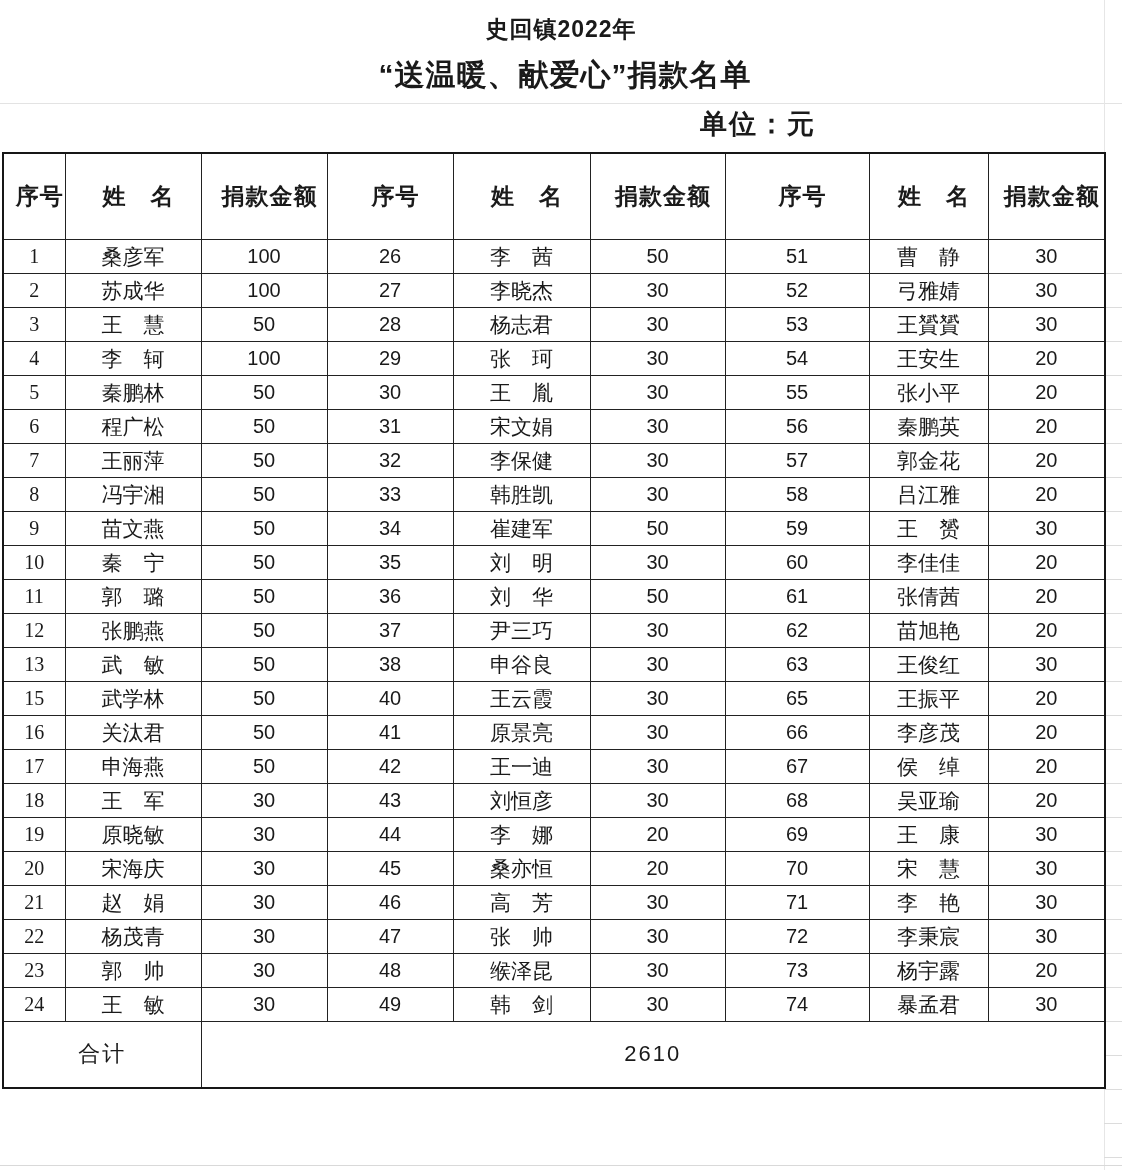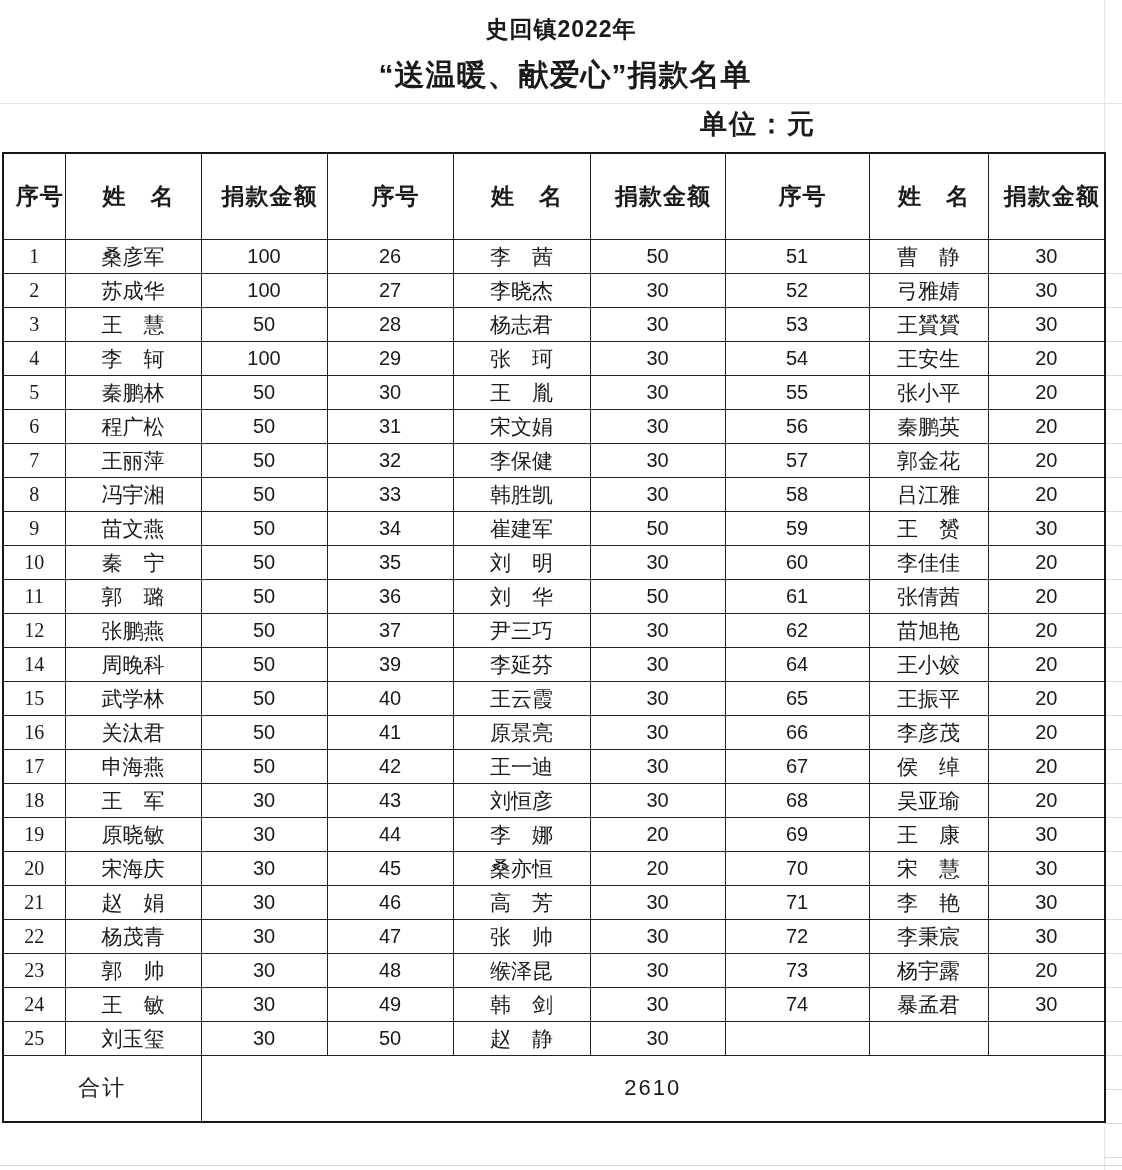--- a/index.html
+++ b/index.html
@@ -207,29 +207,29 @@
         <td class="c-name">张鹏燕</td>
         <td class="c-amt">50</td>
         <td class="c-seq">37</td>
         <td class="c-name">尹三巧</td>
         <td class="c-amt">30</td>
         <td class="c-seq">62</td>
         <td class="c-name">苗旭艳</td>
         <td class="c-amt">20</td>
       </tr>
       <tr>
-        <td class="c-seq serif">14</td>
-        <td class="c-name">周晚科</td>
-        <td class="c-amt">50</td>
-        <td class="c-seq">39</td>
-        <td class="c-name">李延芬</td>
-        <td class="c-amt">30</td>
-        <td class="c-seq">64</td>
-        <td class="c-name">王小姣</td>
-        <td class="c-amt">20</td>
+        <td class="c-seq serif">13</td>
+        <td class="c-name">武　敏</td>
+        <td class="c-amt">50</td>
+        <td class="c-seq">38</td>
+        <td class="c-name">申谷良</td>
+        <td class="c-amt">30</td>
+        <td class="c-seq">63</td>
+        <td class="c-name">王俊红</td>
+        <td class="c-amt">30</td>
       </tr>
       <tr>
         <td class="c-seq serif">15</td>
         <td class="c-name">武学林</td>
         <td class="c-amt">50</td>
         <td class="c-seq">40</td>
         <td class="c-name">王云霞</td>
         <td class="c-amt">30</td>
         <td class="c-seq">65</td>
         <td class="c-name">王振平</td>
@@ -326,31 +326,20 @@
       <tr>
         <td class="c-seq serif">24</td>
         <td class="c-name">王　敏</td>
         <td class="c-amt">30</td>
         <td class="c-seq">49</td>
         <td class="c-name">韩　剑</td>
         <td class="c-amt">30</td>
         <td class="c-seq">74</td>
         <td class="c-name">暴孟君</td>
         <td class="c-amt">30</td>
-      </tr>
-      <tr>
-        <td class="c-seq serif">25</td>
-        <td class="c-name">刘玉玺</td>
-        <td class="c-amt">30</td>
-        <td class="c-seq">50</td>
-        <td class="c-name">赵　静</td>
-        <td class="c-amt">30</td>
-        <td class="c-seq"></td>
-        <td class="c-name"></td>
-        <td class="c-amt"></td>
       </tr>
     </tbody>
   <tfoot>
     <tr class="total-row">
       <td colspan="2">合计</td>
       <td colspan="7">2610</td>
     </tr>
   </tfoot>
 </table>
 

